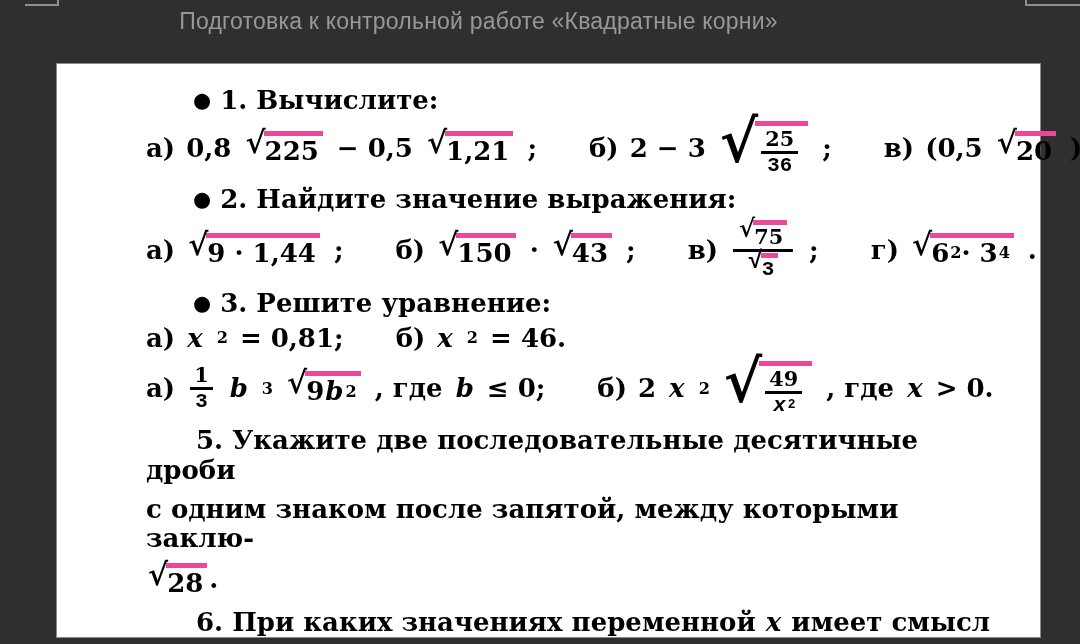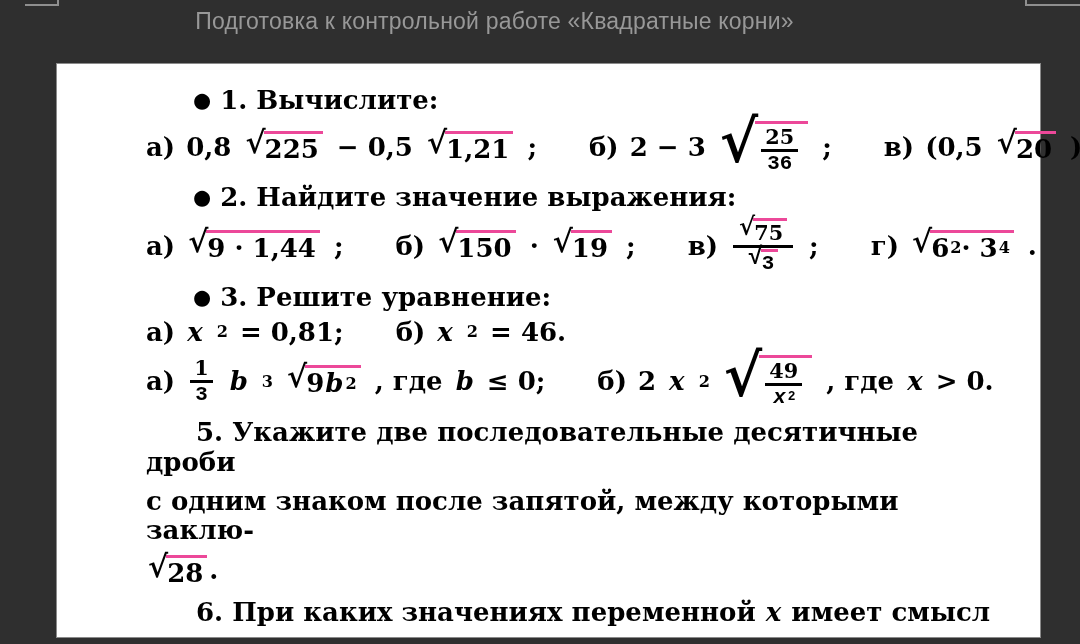--- a/index.html
+++ b/index.html
@@ -4,21 +4,21 @@
 <style>
   html,body{margin:0;padding:0;}
   body{
     width:1080px;height:644px;position:relative;overflow:hidden;
     background:#2f2f2f;
     font-family:"DejaVu Serif", serif;
   }
   
   .titlebar{
     position:absolute;left:0;top:0;width:957px;height:63px;
-    display:flex;align-items:flex-start;justify-content:center;padding-left:16px;
+    display:flex;align-items:flex-start;justify-content:center;
   }
   .titlebar .title{
     margin-top:8px;
     font-family:"Liberation Sans","DejaVu Sans",sans-serif;
     font-size:23px;color:#989898;letter-spacing:.2px;white-space:nowrap;
   }
   .corner{position:absolute;top:0;height:4px;}
   .corner.left{left:25px;width:32px;border-bottom:2px solid #8f8f8f;border-right:2px solid #8f8f8f;}
   .corner.right{left:1025px;width:53px;border-bottom:2px solid #8f8f8f;border-left:2px solid #8f8f8f;}
   
@@ -44,21 +44,21 @@
   .vr{font-style:italic;padding:0 1px;}
   sup.sup{font-size:.62em;line-height:0;margin-left:1px;}
   .frac{
     display:inline-flex;flex-direction:column;align-items:center;
     vertical-align:middle;margin:0 4px;line-height:1.05;font-size:.8em;
   }
   .frac>.num{display:flex;align-items:center;justify-content:center;border-bottom:3px solid #000;padding:0 4px 1px;}
   .frac>.den{display:flex;align-items:center;justify-content:center;padding-top:1px;font-family:Liberation Mono, monospace;}
   .sqrt{display:inline-flex;align-items:flex-start;margin:0 2px;vertical-align:middle;}
   .rad{font-size:1.18em;line-height:.8;transform:translateY(-1px);margin-right:-2px;}
-  .vinc{border-top:3px solid #ec4899;padding:1px 4px 0 1px;display:inline-flex;align-items:center;}
+  .vinc{border-top:5px solid #ec4899;padding:1px 4px 0 1px;display:inline-flex;align-items:center;}
   .sqrt.tall>.rad{font-size:2.25em;line-height:.72;transform:translateY(0);margin-right:-3px;}
   .sqrt.tall>.vinc{padding:2px 6px 0 2px;}
   .pline .frac,.pline .sqrt{vertical-align:middle;}
 </style>
 </head>
 <body>
 
 <div class="titlebar">
   <div class="title">Подготовка к контрольной работе «Квадратные корни»</div>
 </div>
@@ -148,21 +148,21 @@
               <span class="sqrt">
                 <span class="rad">√</span>
                 <span class="vinc">
                   <span class="tx">150</span>
                 </span>
               </span>
               <span class="tx"> · </span>
               <span class="sqrt">
                 <span class="rad">√</span>
                 <span class="vinc">
-                  <span class="tx">19</span>
+                  <span class="tx">43</span>
                 </span>
               </span>
               <span class="tx">;</span>
             </span>
           </span>
           <span class="item">
             <span class="ilabel">в)</span>
             <span class="imath">
               <span class="frac">
                 <span class="num">

